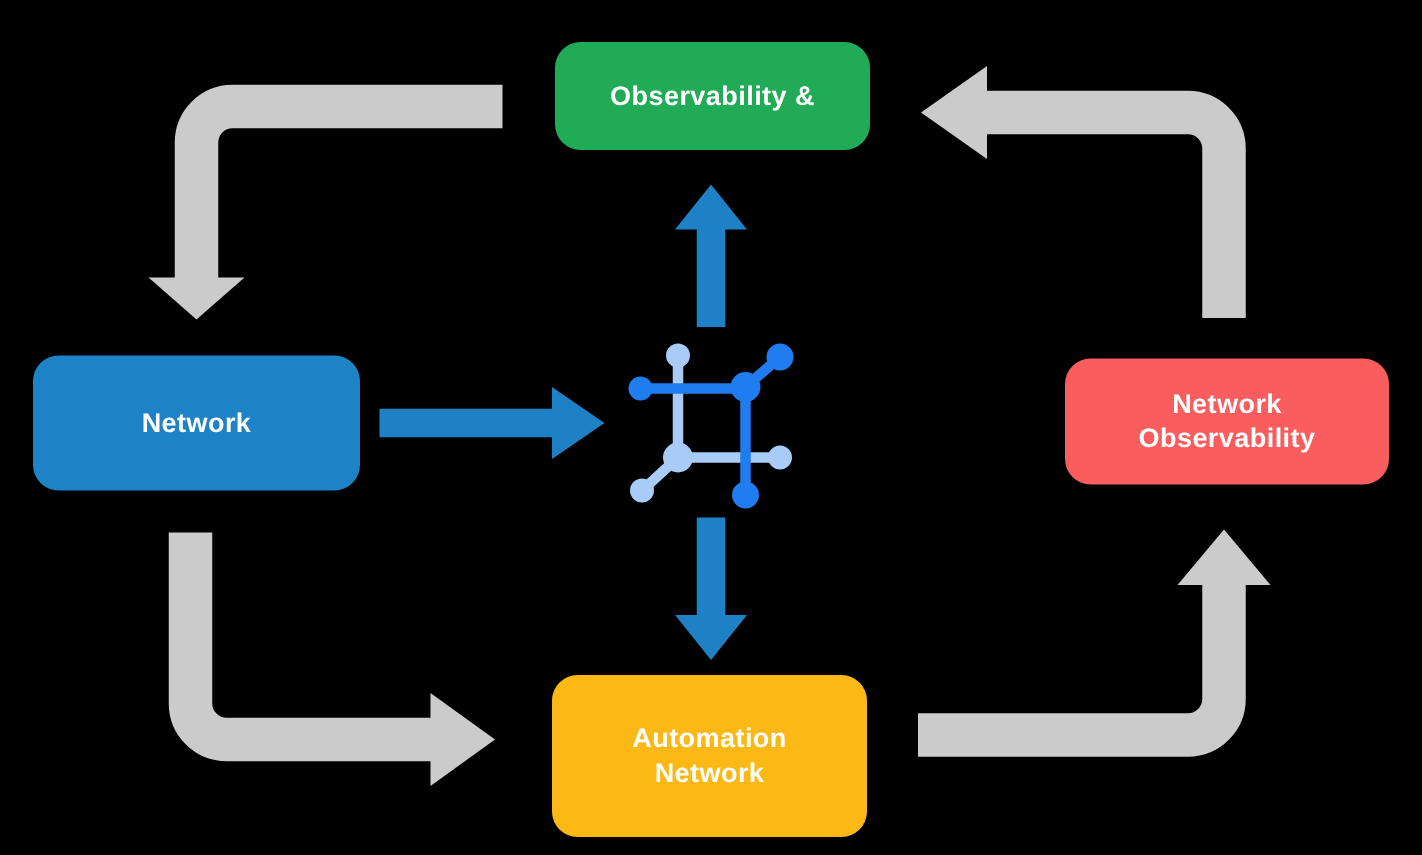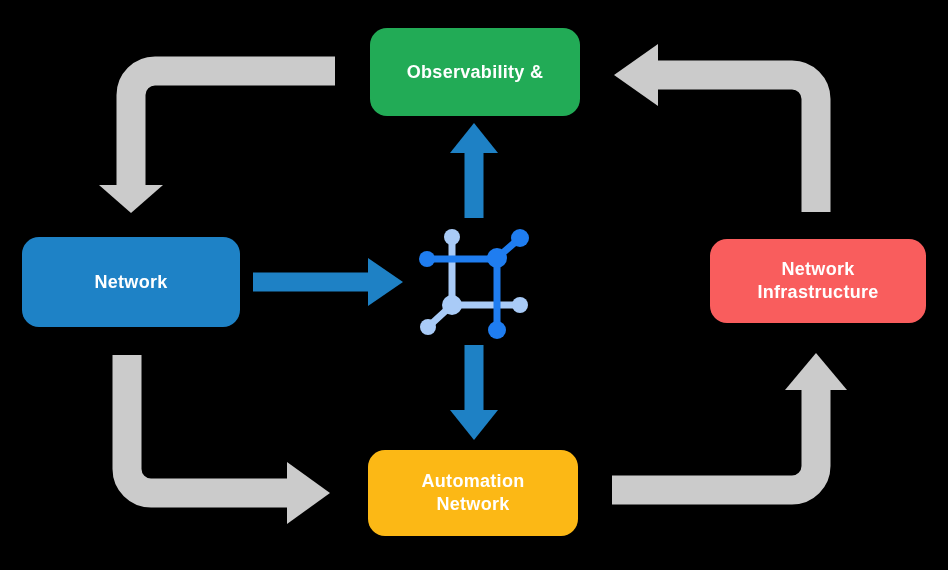--- a/index.html
+++ b/index.html
@@ -25,24 +25,24 @@
     align-items: center;
     justify-content: center;
     border-radius: 17px;
     color: #ffffff;
     font-size: 18px;
     font-weight: 700;
     line-height: 23px;
     letter-spacing: 0.3px;
     text-align: center;
   }
-  .node-observability   { left: 370px; top: 28px;  width: 210px; height: 88px; }
+  .node-observability   { left: 370px; top: 28px;  width: 210px; height: 72px; }
   .node-operations      { left: 22px;  top: 237px; width: 218px; height: 90px; }
   .node-infrastructure  { left: 710px; top: 239px; width: 216px; height: 84px; }
-  .node-tooling         { left: 368px; top: 450px; width: 210px; height: 86px; }
+  .node-tooling         { left: 368px; top: 450px; width: 210px; height: 108px; }
 </style>
 </head>
 <body>
 
 <div class="canvas" style="background-color: rgb(0, 0, 0);">
 
   <svg class="layer" width="948" height="570" viewBox="0 0 948 570">
 
     <g>
       <path d="M 335 71 H 155 A 24 24 0 0 0 131 95 V 186" fill="none" stroke-width="29" stroke="#CBCBCB"></path>
@@ -102,21 +102,21 @@
   <div class="node node-observability" style="background-color: rgb(34, 171, 86);">
     <span>Observability &amp;</span>
   </div>
 
   <div class="node node-operations" style="background-color: rgb(30, 130, 198);">
     <span>Network</span>
   </div>
 
   <div class="node node-infrastructure" style="background-color: rgb(249, 93, 93);">
     <span>Network</span>
-    <span>Infrastructure</span>
+    <span>Observability</span>
   </div>
 
   <div class="node node-tooling" style="background-color: rgb(252, 184, 21);">
     <span>Automation</span>
     <span>Network</span>
   </div>
 
 </div>
 
 </body></html>

